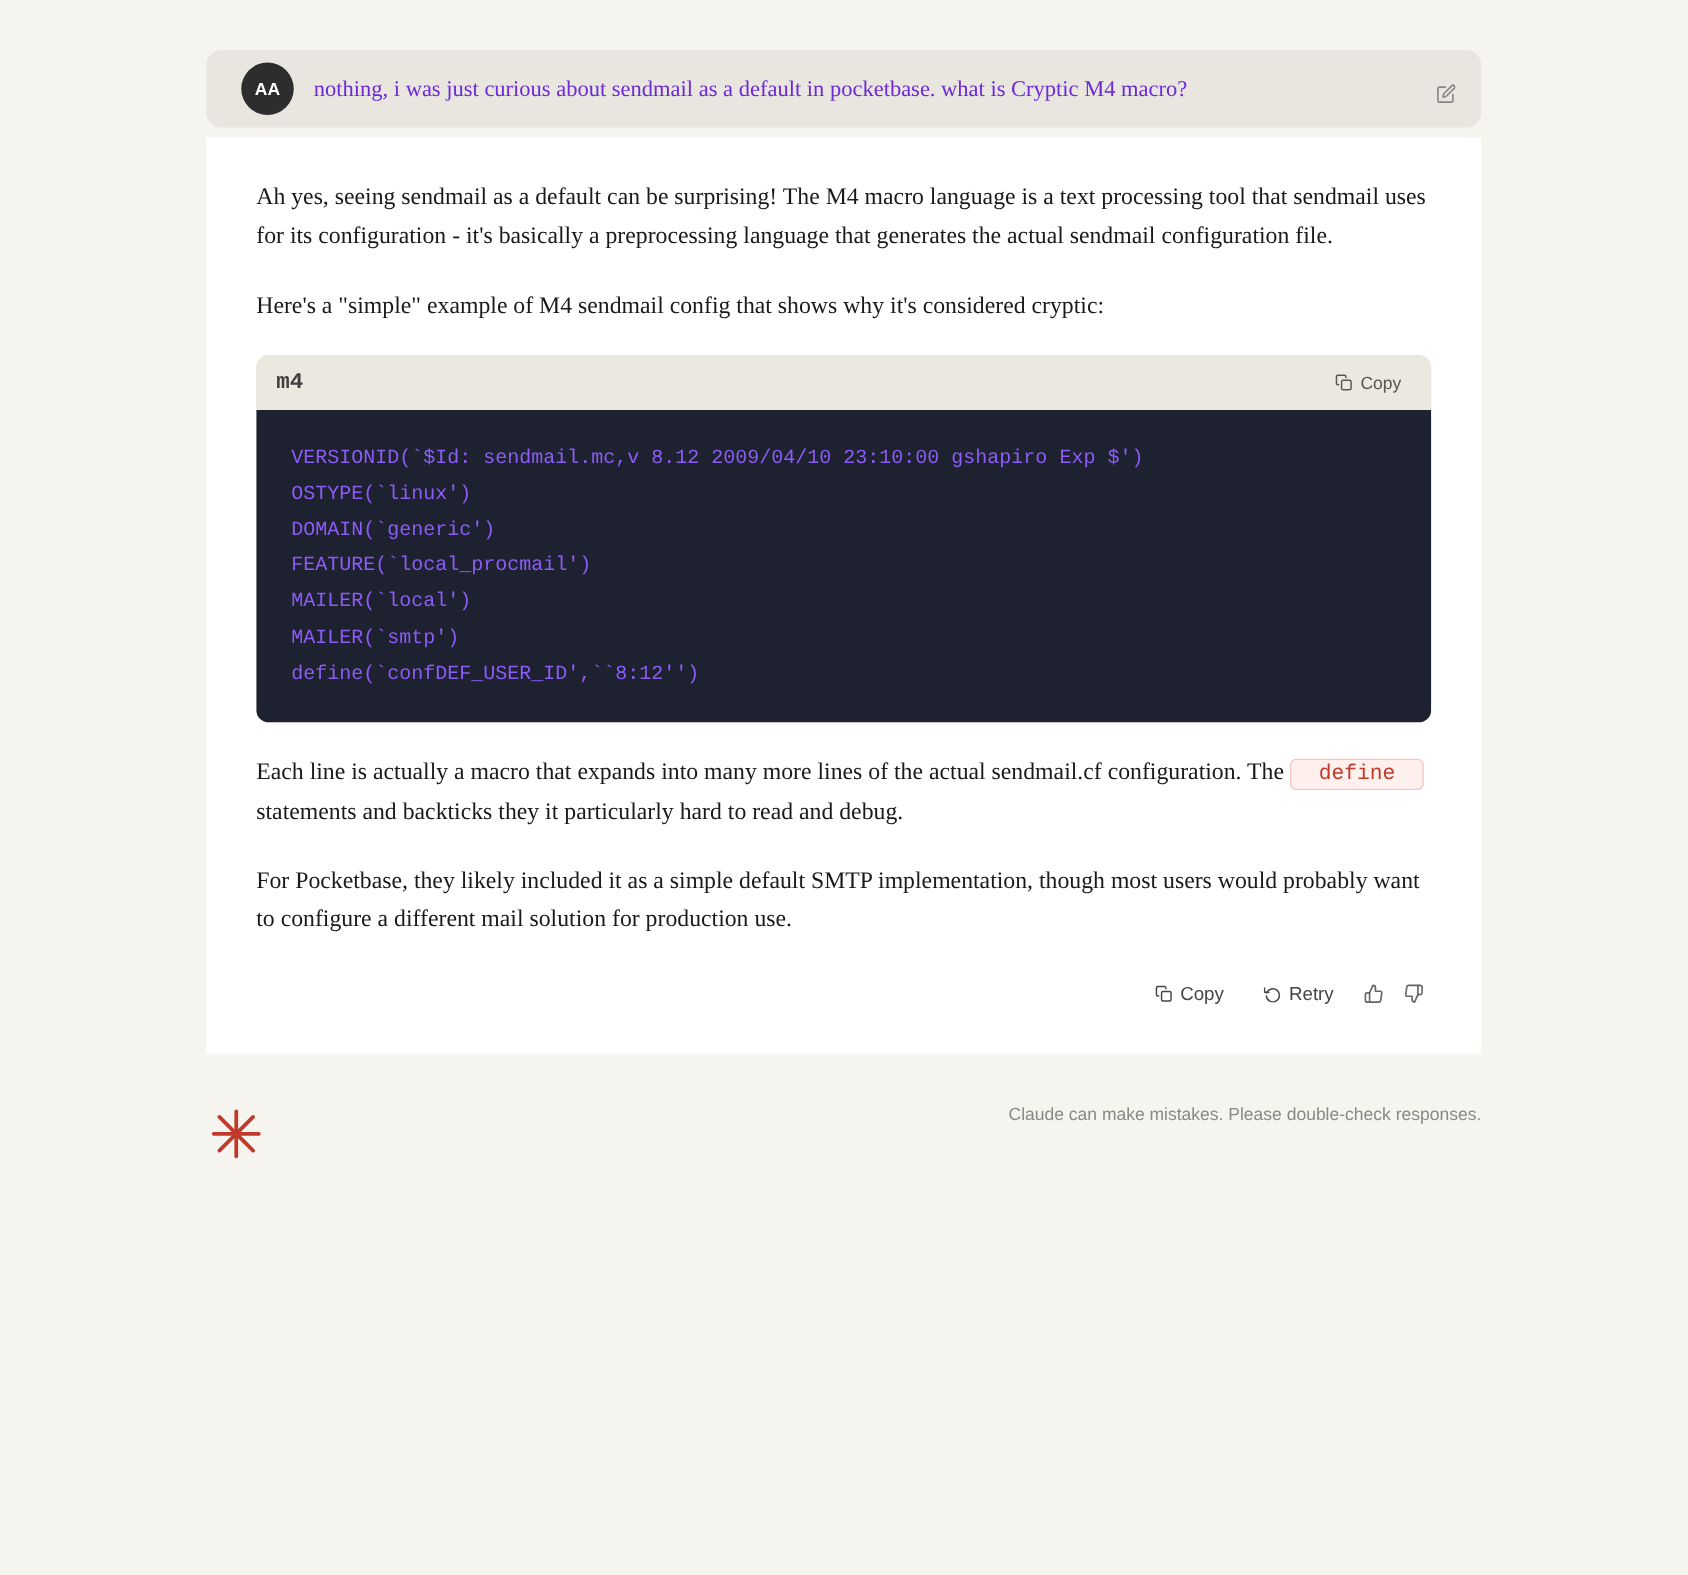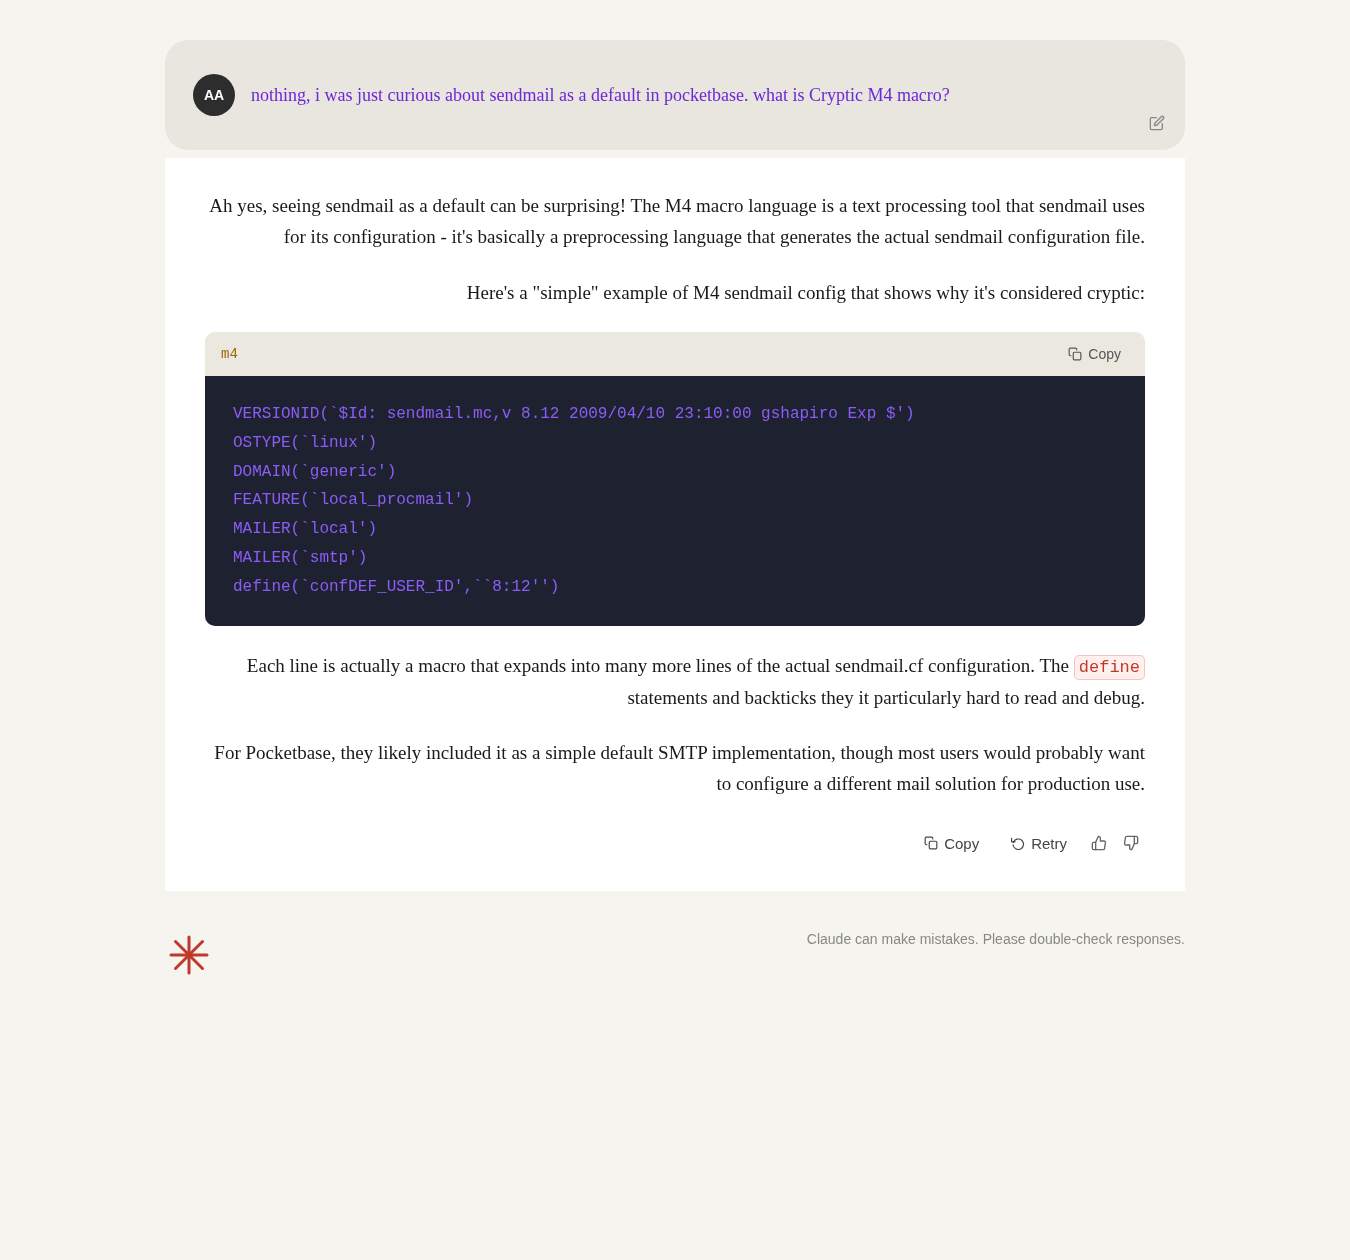--- a/index.html
+++ b/index.html
@@ -24,22 +24,22 @@
       max-width: 1100px;
       padding: 40px 40px 20px 40px;
       display: flex;
       flex-direction: column;
       gap: 0;
     }
 
     
     .user-message {
       background-color: #e8e6de;
-      border-radius: 23px;
-      padding: 34px 28px;
+      border-radius: 12px;
+      padding: 10px 28px;
       display: flex;
       align-items: flex-start;
       gap: 16px;
       margin-bottom: 8px;
       position: relative;
     }
 
     .user-avatar {
       width: 42px;
       height: 42px;
@@ -82,21 +82,20 @@
       border-radius: 0;
       margin-bottom: 0;
     }
 
     .ai-response p {
       font-size: 19px;
       color: #1a1a1a;
       line-height: 1.65;
       margin-bottom: 24px;
       font-family: 'Georgia', serif;
-      text-align: right;
     }
 
     .ai-response p:last-of-type {
       margin-bottom: 12px;
     }
 
     
     .code-block-wrapper {
       background-color: #f0ede6;
       border-radius: 10px;
@@ -106,23 +105,24 @@
 
     .code-block-header {
       display: flex;
       justify-content: space-between;
       align-items: center;
       padding: 10px 16px;
       background-color: #ebe8e0;
     }
 
     .code-lang-label {
-      font-size: 14px;
-      color: #a16207;
+      font-size: 18px;
+      color: #404040;
       font-family: 'Courier New', monospace;
+      font-weight: bold;
     }
 
     .copy-btn-header {
       display: flex;
       align-items: center;
       gap: 6px;
       background: none;
       border: none;
       cursor: pointer;
       color: #555;
@@ -145,21 +145,21 @@
       line-height: 1.8;
       white-space: pre;
     }
 
     
     .inline-code {
       background-color: #fff0ee;
       color: #c0392b;
       border: 1px solid #f5c6c0;
       border-radius: 5px;
-      padding: 2px 4px;
+      padding: 2px 22px;
       font-family: 'Courier New', monospace;
       font-size: 17px;
     }
 
     
     .action-buttons {
       display: flex;
       justify-content: flex-end;
       align-items: center;
       gap: 4px;

